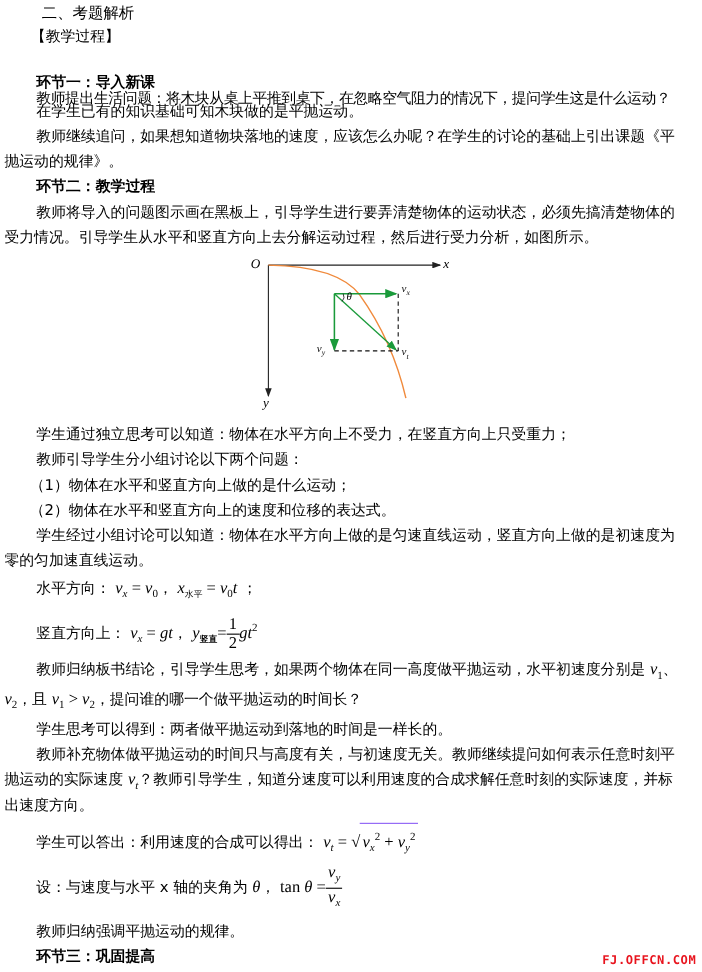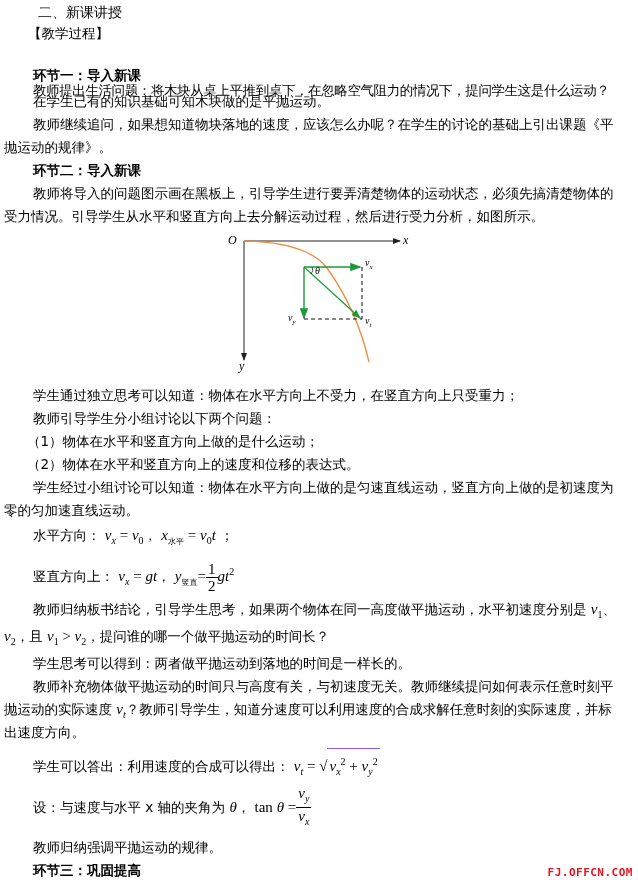--- a/index.html
+++ b/index.html
@@ -15,29 +15,29 @@
   .frac { display: inline-block; vertical-align: middle; text-align: center; font-family: "Liberation Serif", serif; font-size: 15px; line-height: 16px; }
   .frac .num { display: block; border-bottom: 1px solid #000; padding: 0 2px; }
   .frac .den { display: block; padding: 0 2px; }
   .sqrt { display: inline-block; border-top: 1px solid #8b5cf6; padding: 0 2px; }
   .diagram { position: absolute; left: 222px; top: 230px; }
   .watermark { position: absolute; right: 5px; bottom: 5px; color: #e8141e; font-family: "DejaVu Sans Mono", monospace; font-weight: bold; font-size: 11px; letter-spacing: 0.5px; padding-left: 10px; }
 </style>
 </head>
 <body>
 
-<div class="line" style="top:2px;left:38px;font-size:14px;">二、新课讲授</div>
+<div class="line" style="top:2px;left:38px;font-size:14px;">二、考题解析</div>
 <div class="line" style="top:23px;left:28px;">【教学过程】</div>
 <div class="line bold" style="top:45px;left:33px;margin-top:20px;">环节一：导入新课</div>
 <div class="line ind" style="top:68px;letter-spacing:-0.4px;margin-top:12px;">教师提出生活问题：将木块从桌上平推到桌下，在忽略空气阻力的情况下，提问学生这是什么运动？</div>
 <div class="line ind" style="top:91px;">在学生已有的知识基础可知木块做的是平抛运动。</div>
 <div class="line ind" style="top:114px;">教师继续追问，如果想知道物块落地的速度，应该怎么办呢？在学生的讨论的基础上引出课题《平</div>
 <div class="line" style="top:137px;left:4px;">抛运动的规律》。</div>
 
-<div class="line bold" style="top:160px;left:33px;">环节二：导入新课</div>
+<div class="line bold" style="top:160px;left:33px;">环节二：教学过程</div>
 <div class="line ind" style="top:183px;">教师将导入的问题图示画在黑板上，引导学生进行要弄清楚物体的运动状态，必须先搞清楚物体的</div>
 <div class="line" style="top:206px;left:4px;">受力情况。引导学生从水平和竖直方向上去分解运动过程，然后进行受力分析，如图所示。</div>
 
 <div class="diagram">
   <svg width="200" height="145" viewBox="0 0 200 145">
     <defs>
       <marker id="ak" markerWidth="8" markerHeight="6" refX="7" refY="3" orient="auto">
           <path d="M0,0 L8,3 L0,6 Z" fill="#222"></path>
         </marker>
       <marker id="ag" markerWidth="8" markerHeight="6" refX="7" refY="3" orient="auto">
@@ -72,21 +72,21 @@
 
 <div class="line ind" style="top:525px;">
   <span>水平方向：</span>
   <span class="math">v<sub>x</sub> <span class="up">=</span> v<sub class="up">0</sub></span><span>，</span>
   <span class="math">x<sub class="up" style="font-family:Liberation Serif, serif;font-size:8px;">水平</sub> <span class="up">=</span> v<sub class="up">0</sub>t</span>
   <span>；</span>
 </div>
 <div class="line ind" style="top:555px;line-height:34px;">
   <span>竖直方向上：</span>
   <span class="math">v<sub>x</sub> <span class="up">=</span> gt</span><span>，</span>
-  <span class="math">y<sub class="up" style="font-family:'DejaVu Sans',sans-serif;font-size:8px;font-weight:normal;">竖直</sub><span class="up">=</span></span><span class="frac"><span class="num">1</span><span class="den">2</span></span><span class="math">gt<sup class="up">2</sup></span>
+  <span class="math">y<sub class="up" style="font-family:'DejaVu Sans',sans-serif;font-size:8px;font-weight:bold;">竖直</sub><span class="up">=</span></span><span class="frac"><span class="num">1</span><span class="den">2</span></span><span class="math">gt<sup class="up">2</sup></span>
 </div>
 
 <div class="line ind" style="top:599px;">
   <span>教师归纳板书结论，引导学生思考，如果两个物体在同一高度做平抛运动，水平初速度分别是</span> <span class="math">v<sub class="up">1</sub></span><span>、</span>
 </div>
 <div class="line" style="top:626px;left:4px;">
   <span class="math">v<sub class="up">2</sub></span><span>，且</span>
   <span class="math">v<sub class="up">1</sub> <span class="up">&gt;</span> v<sub class="up">2</sub></span><span>，提问谁的哪一个做平抛运动的时间长？</span>
 </div>
 <div class="line ind" style="top:653px;">学生思考可以得到：两者做平抛运动到落地的时间是一样长的。</div>

